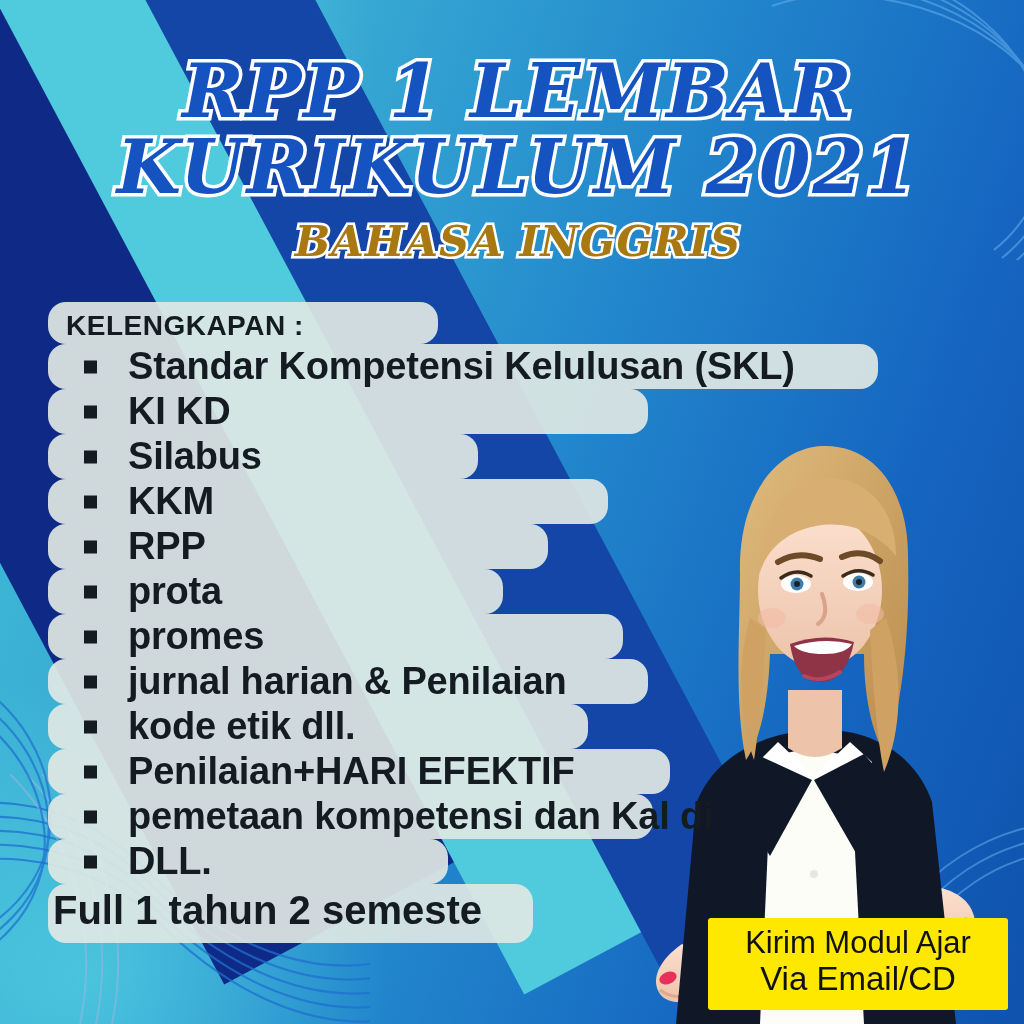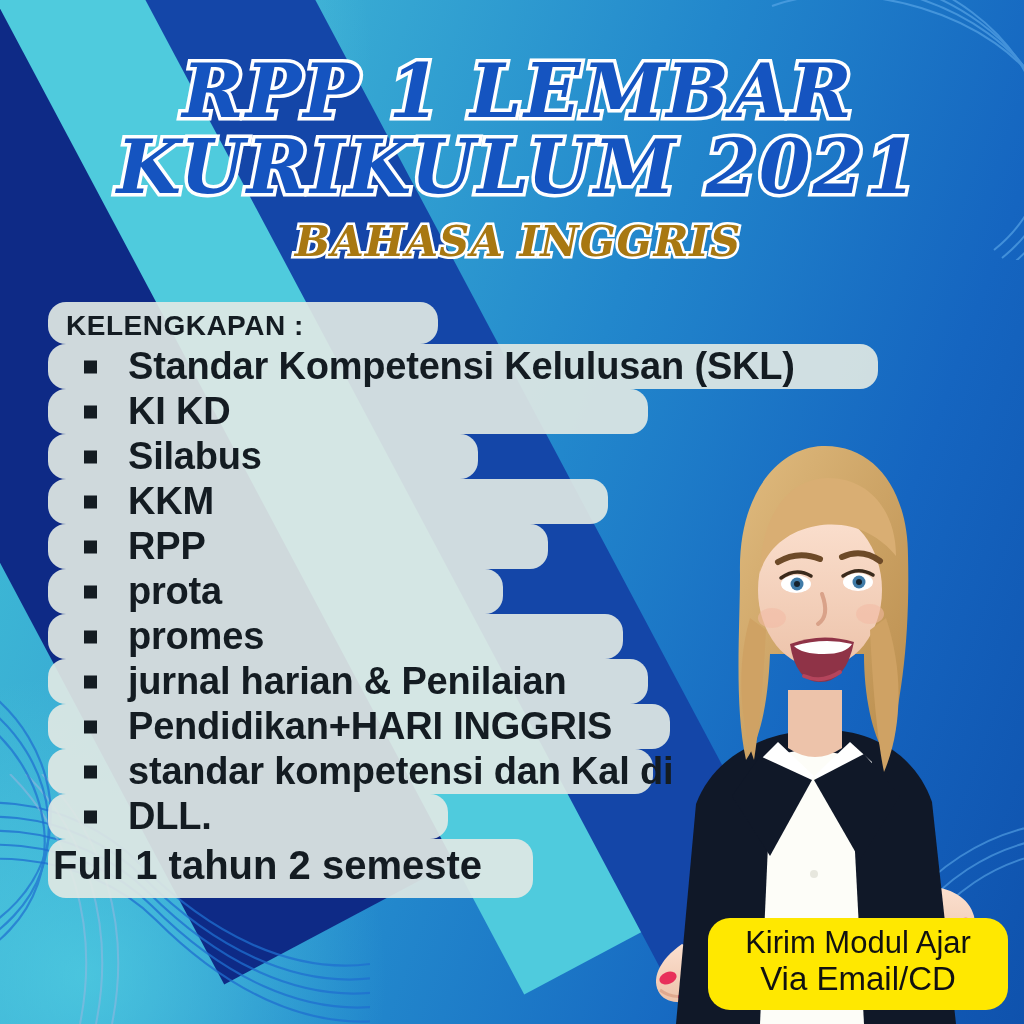--- a/index.html
+++ b/index.html
@@ -108,21 +108,21 @@
   }
   .footer-row{padding:4px 20px 10px 5px;}
   .footer-text{
     font-size:40px;font-weight:bold;color:#141c22;white-space:nowrap;
   }
 
   
   .badge{
     position:absolute;right:16px;bottom:14px;z-index:7;
     background:#ffe800;
-    border-radius:22px;
+    border-radius:3px;
     padding:8px 20px 12px 20px;
     text-align:center;
     min-width:300px;
   }
   .badge-l1{font-size:31px;color:#111;line-height:1.12;}
   .badge-l2{font-size:33px;color:#111;font-weight:normal;line-height:1.12;}
 </style>
 </head>
 <body>
 
@@ -294,28 +294,33 @@
         <span class="row-bg" style="width: 575px;"></span>
         <span class="bullet"></span>
         <span class="txt">promes</span>
       </li>
       <li>
         <span class="row-bg" style="width: 600px;"></span>
         <span class="bullet"></span>
         <span class="txt">jurnal harian &amp; Penilaian</span>
       </li>
       <li>
+        <span class="row-bg" style="width: 540px;"></span>
+        <span class="bullet"></span>
+        <span class="txt">kode etik dll.</span>
+      </li>
+      <li>
         <span class="row-bg" style="width: 622px;"></span>
         <span class="bullet"></span>
-        <span class="txt">Pendidikan+HARI INGGRIS</span>
+        <span class="txt">Penilaian+HARI EFEKTIF</span>
       </li>
       <li>
         <span class="row-bg" style="width: 605px;"></span>
         <span class="bullet"></span>
-        <span class="txt">standar kompetensi dan Kal di</span>
+        <span class="txt">pemetaan kompetensi dan Kal di</span>
       </li>
       <li>
         <span class="row-bg" style="width: 400px;"></span>
         <span class="bullet"></span>
         <span class="txt">DLL.</span>
       </li>
     </ul>
 
     <div class="panel-row footer-row">
       <div class="row-bg" style="width:485px"></div>

